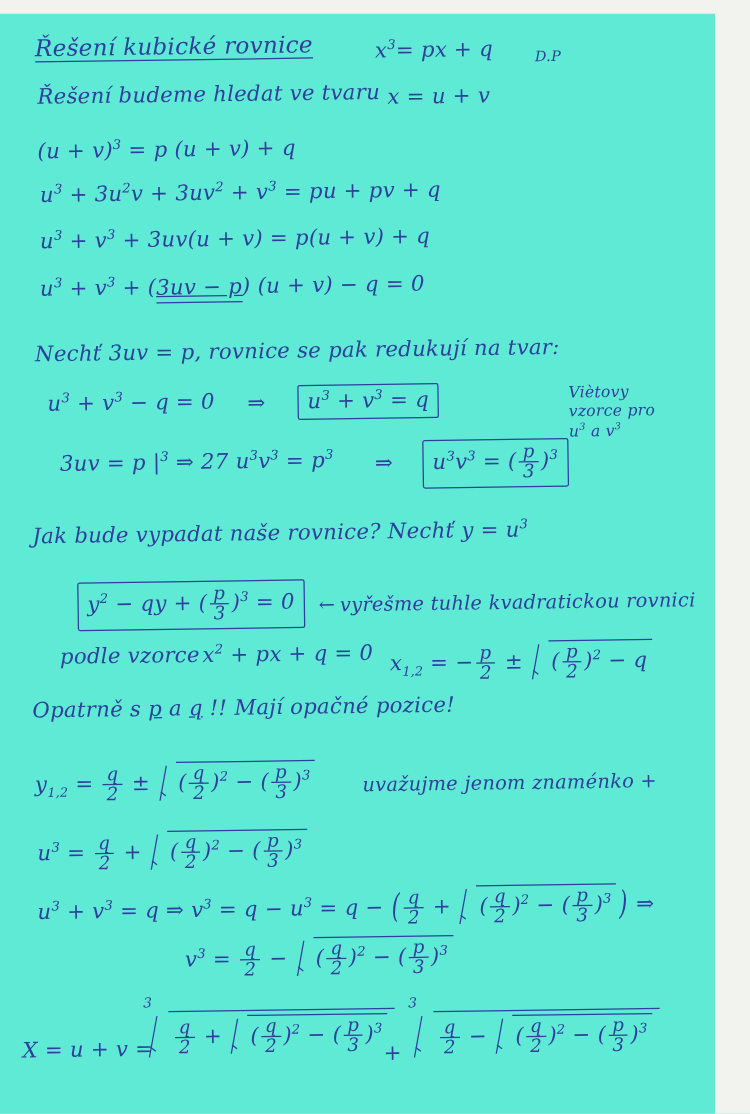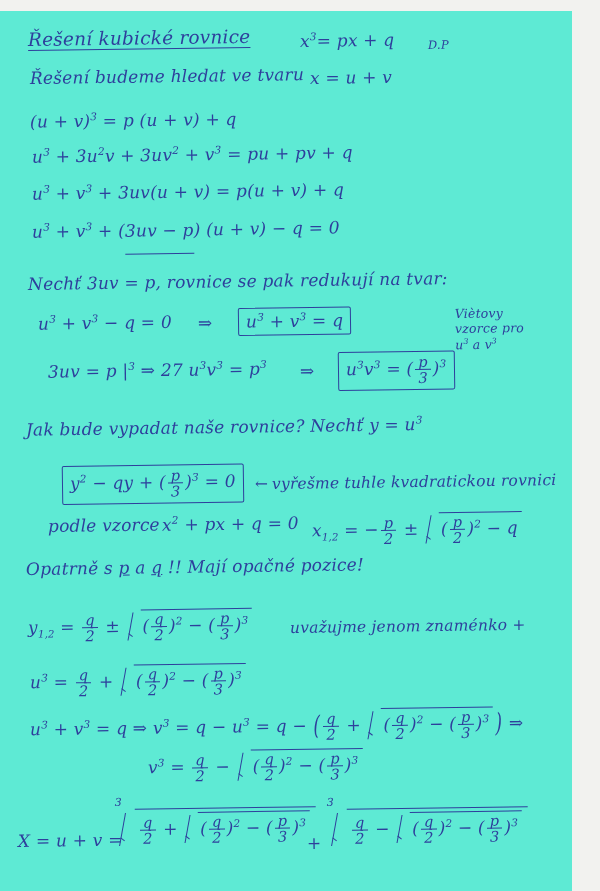--- a/index.html
+++ b/index.html
@@ -109,21 +109,22 @@
     font-size: 11px;
   }
   .paren-tall {
     display: inline-block;
     transform: scaleY(1.55);
     transform-origin: center;
     margin: 0 1px;
   }
   .underline-seg {
     border-bottom: 1.4px solid #2e3f9c;
-    padding-bottom: 13px;
+    padding-bottom: 1px;
+    text-decoration: underline;
   }
   .arrow { font-style: normal; }
   .dp {
     font-size: 11.5px;
   }
   .stack {
     display: inline-block;
     text-align: left;
     line-height: 1.18;
     font-size: 12.5px;

